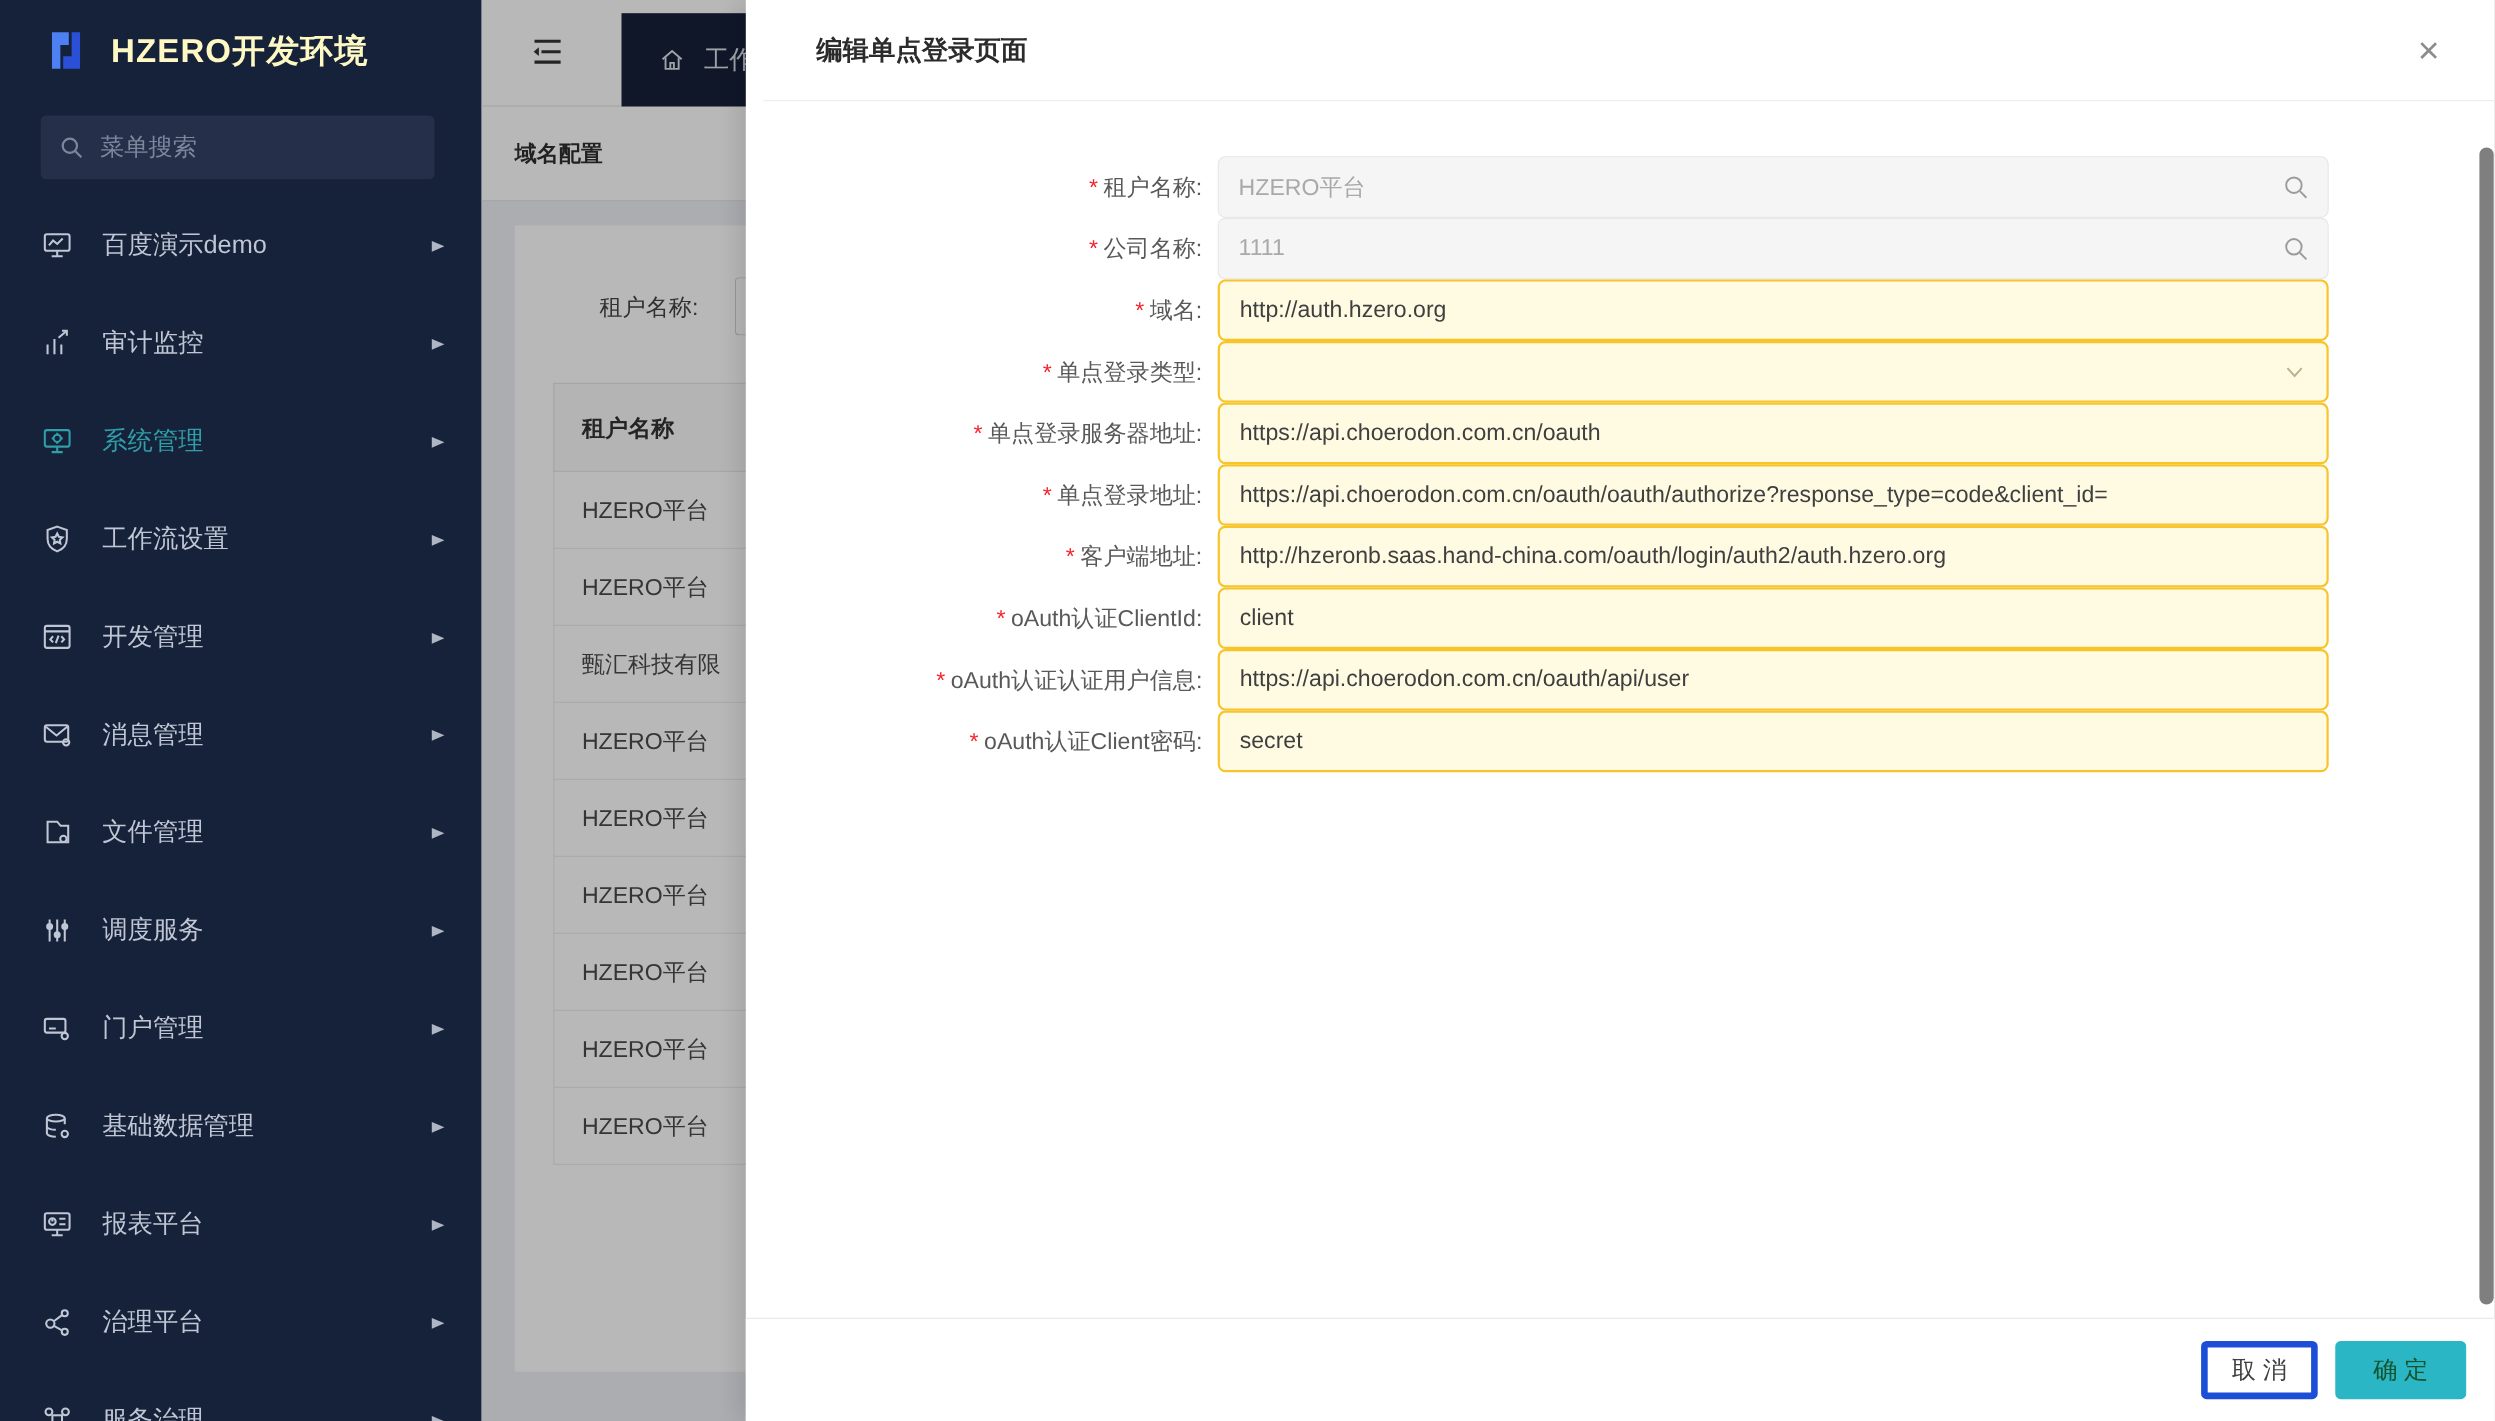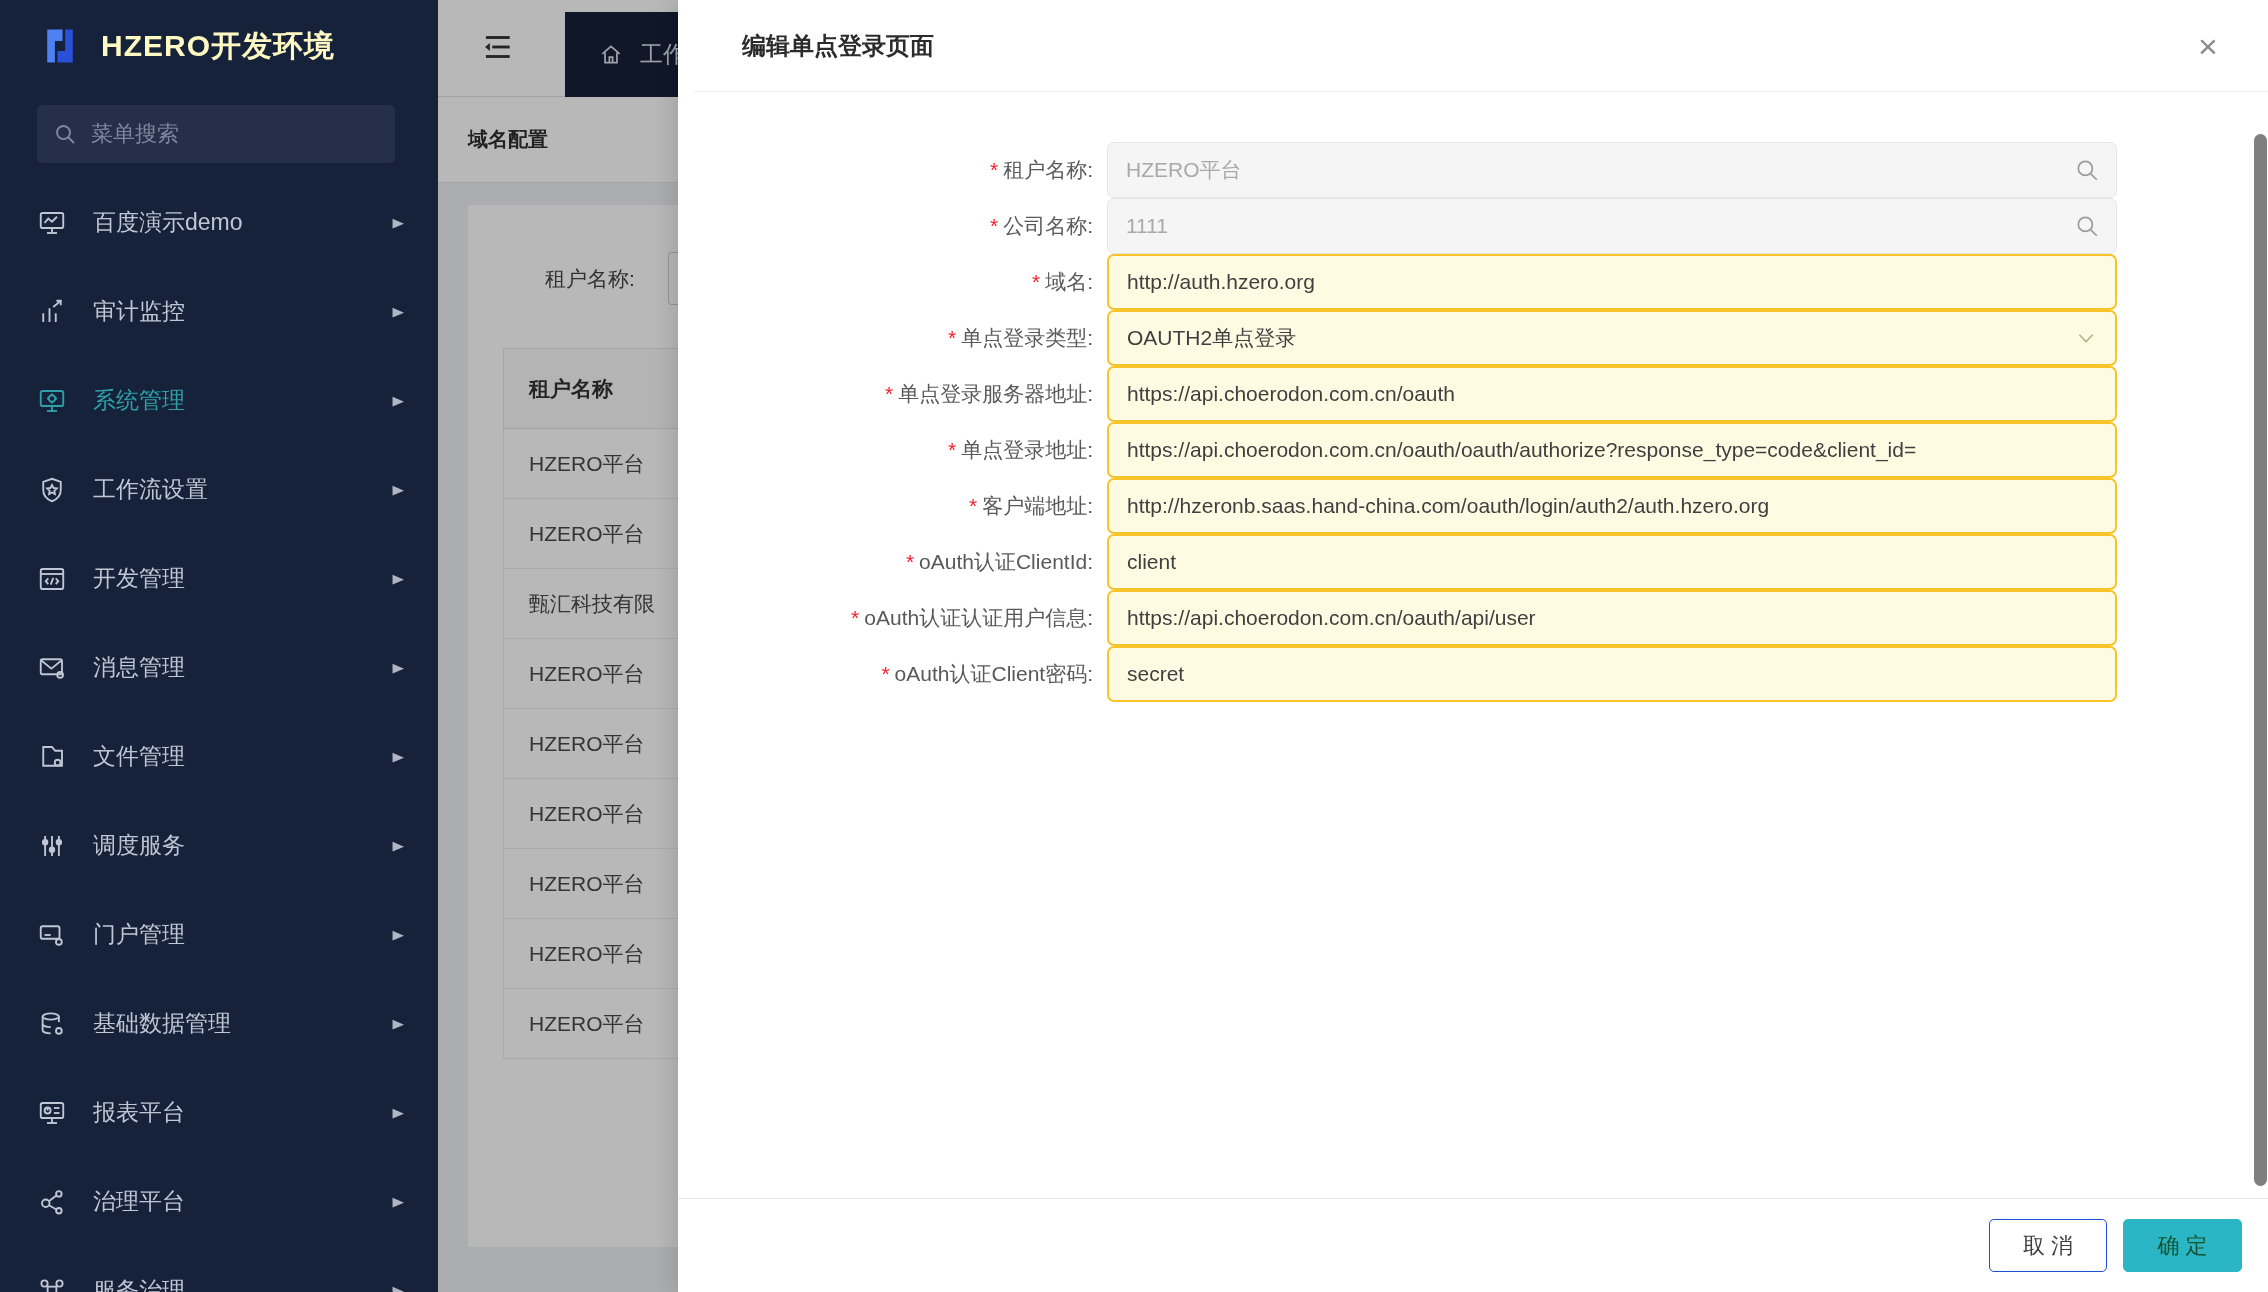--- a/index.html
+++ b/index.html
@@ -51,21 +51,21 @@
   .field-row { display:flex; align-items:center; height:56px; }
   .field-label { width:415px; flex:0 0 415px; margin-right:14px; text-align:right; font-size:21px; color:#595959; white-space:nowrap; }
   .field-label .req { color:#f5222d; margin-right:5px; font-size:21px; }
   .field-box { position:relative; width:1010px; height:56px; border-radius:7px; display:flex; align-items:center; padding:0 18px; font-size:21px; overflow:hidden; }
   .field-box .field-value { white-space:nowrap; overflow:hidden; flex:1; }
   .field-box.disabled { background:#f5f5f5; border:1px solid #e6e6e6; color:#a9a9a9; }
   .field-box.warning { background:#fffbe3; border:2px solid #f7c42a; color:#3f3f3f; }
   .box-icon { position:absolute; right:16px; top:50%; transform:translateY(-50%); width:26px; height:26px; }
   .drawer-footer { position:absolute; left:0; bottom:0; right:0; height:94px; border-top:1px solid #e8e8e8; background:#ffffff; display:flex; align-items:center; justify-content:flex-end; padding-right:26px; }
   .btn { height:53px; border-radius:5px; font-size:22px; display:flex; align-items:center; justify-content:center; cursor:pointer; white-space:nowrap; }
-  .btn-cancel { width:118px; background:#ffffff; border:1px solid #1d4ed8; color:#3f3f3f; margin-right:16px; }
+  .btn-cancel { width:106px; background:#ffffff; border:6px solid #1d4ed8; color:#3f3f3f; margin-right:16px; }
   .btn-confirm { width:119px; background:#2ab6c5; border:1px solid #2ab6c5; color:#14532d; }
   .drawer-scrollbar { position:absolute; right:1px; top:134px; width:13px; height:1052px; background:#7f7f7f; border-radius:7px; z-index:12; }
 </style>
 </head>
 <body>
 
 <div class="app">
 
   <div class="sidebar">
     <div class="logo-row">
@@ -340,21 +340,20 @@
       <div class="field-row">
         <div class="field-label"><span class="req">*</span><span>域名:</span></div>
         <div class="field-box warning">
           <span class="field-value">http://auth.hzero.org</span>
         </div>
       </div>
 
       <div class="field-row">
         <div class="field-label"><span class="req">*</span><span>单点登录类型:</span></div>
         <div class="field-box warning">
-          <span class="field-value">OAUTH2单点登录</span>
           <svg class="box-icon" viewBox="0 0 24 24" fill="none" stroke="#b9b28a" stroke-width="1.6">
               <polyline points="6,9 12,15.5 18,9"></polyline>
             </svg>
         </div>
       </div>
 
       <div class="field-row">
         <div class="field-label"><span class="req">*</span><span>单点登录服务器地址:</span></div>
         <div class="field-box warning">
           <span class="field-value">https://api.choerodon.com.cn/oauth</span>

